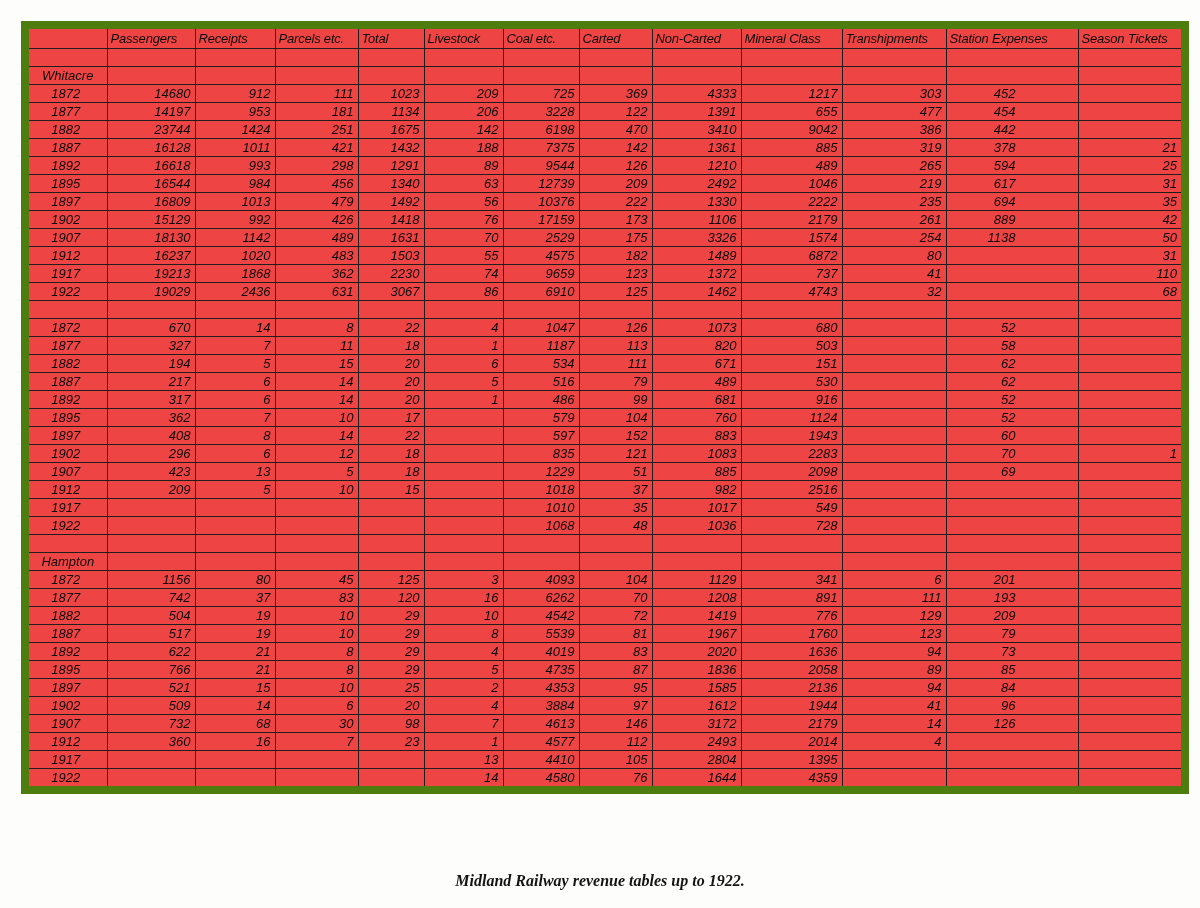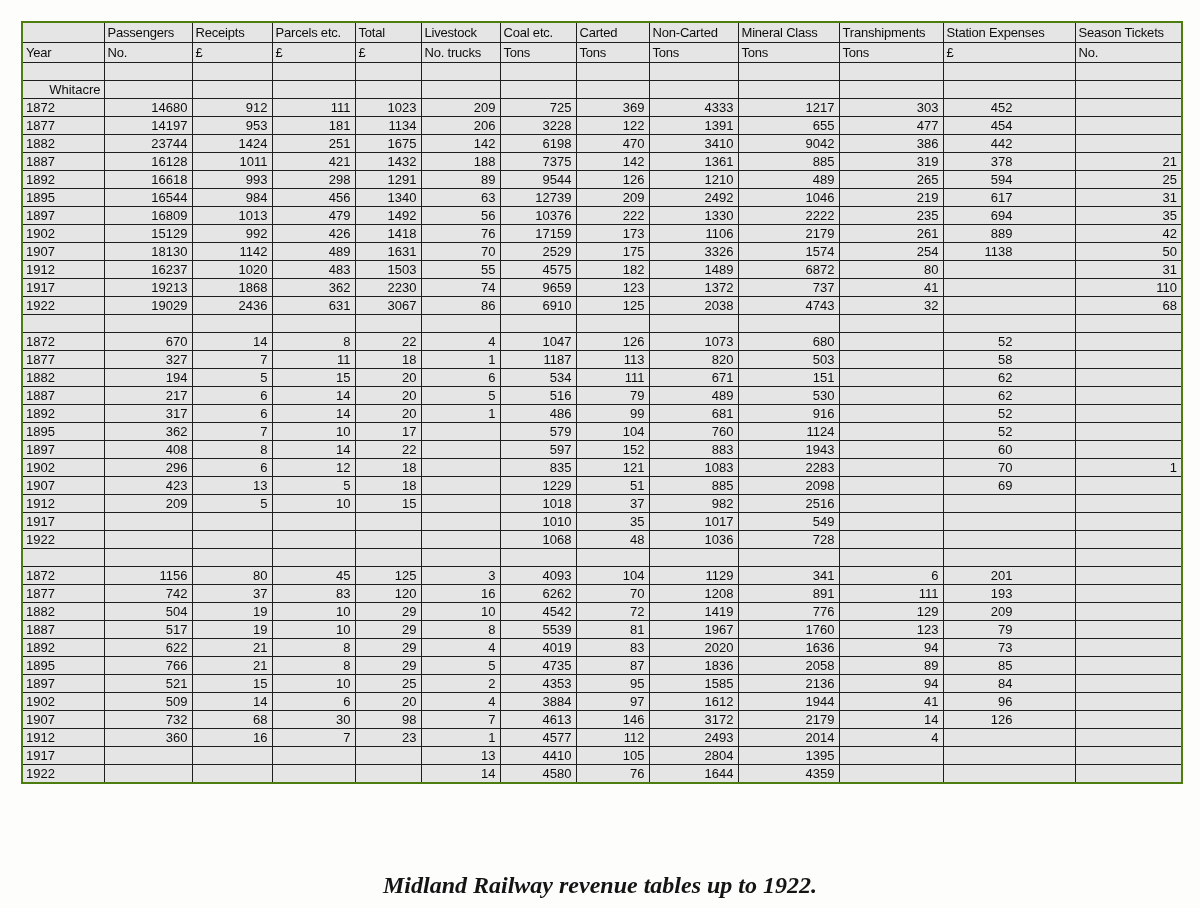--- a/index.html
+++ b/index.html
@@ -19,22 +19,23 @@
     width: 1200px; height: 908px;
     background: #fdfdfb;
   }
   table.revenue {
     position: absolute;
     left: 21px;
     top: 21px;
     width: 1160px;
     border-collapse: collapse;
     table-layout: fixed;
-    border: 2px solid #4d7c0f;
-    background: #e5e5e5;
+    border: 8px solid #4d7c0f;
+    background: #ef4444;
+    font-style: italic;
   }
   table.revenue th,
   table.revenue td {
     border: 1px solid #1e1e1e;
     font-size: 13px;
     font-weight: normal;
     height: 17px;
     line-height: 17px;
     padding: 0 3px;
     overflow: hidden;
@@ -46,40 +47,40 @@
     height: 19px;
     line-height: 19px;
     letter-spacing: -0.2px;
   }
   table.revenue td.num {
     text-align: right;
     padding-right: 4px;
     font-variant-numeric: tabular-nums;
   }
   table.revenue td.year {
-    text-align: left;
+    text-align: center;
     padding-right: 7px;
   }
   table.revenue td.station-exp {
     padding-right: 62px;
     margin-left: 8px;
   }
   table.revenue td.section {
-    text-align: right;
+    text-align: center;
   }
   .caption {
     position: absolute;
     left: 0;
     top: 872px;
     width: 1200px;
     text-align: center;
     font-family: "Liberation Serif", "DejaVu Serif", serif;
     font-style: italic;
     font-weight: bold;
-    font-size: 24px;
+    font-size: 16px;
     color: #141414;
   }
 </style>
 </head>
 <body>
 
 <div class="sheet">
   <table class="revenue" id="revenue-table">
       <colgroup>
         <col style="width: 82px;">
@@ -105,35 +106,20 @@
           <th>Total</th>
           <th>Livestock</th>
           <th>Coal etc.</th>
           <th>Carted</th>
           <th>Non-Carted</th>
           <th>Mineral Class</th>
           <th>Transhipments</th>
           <th>Station Expenses</th>
           <th>Season Tickets</th>
         </tr>
-        <tr>
-          <th>Year</th>
-          <th>No.</th>
-          <th>£</th>
-          <th>£</th>
-          <th>£</th>
-          <th>No. trucks</th>
-          <th>Tons</th>
-          <th>Tons</th>
-          <th>Tons</th>
-          <th>Tons</th>
-          <th>Tons</th>
-          <th>£</th>
-          <th>No.</th>
-        </tr>
       </thead>
       <tbody>
         <tr>
           <td></td>
           <td></td>
           <td></td>
           <td></td>
           <td></td>
           <td></td>
           <td></td>
@@ -326,21 +312,21 @@
         </tr>
         <tr>
           <td class="year">1922</td>
           <td class="num">19029</td>
           <td class="num">2436</td>
           <td class="num">631</td>
           <td class="num">3067</td>
           <td class="num">86</td>
           <td class="num">6910</td>
           <td class="num">125</td>
-          <td class="num">2038</td>
+          <td class="num">1462</td>
           <td class="num">4743</td>
           <td class="num">32</td>
           <td class="num station-exp"></td>
           <td class="num">68</td>
         </tr>
         <tr>
           <td></td>
           <td></td>
           <td></td>
           <td></td>
@@ -529,20 +515,35 @@
           <td class="num">1068</td>
           <td class="num">48</td>
           <td class="num">1036</td>
           <td class="num">728</td>
           <td class="num"></td>
           <td class="num station-exp"></td>
           <td class="num"></td>
         </tr>
         <tr>
           <td></td>
+          <td></td>
+          <td></td>
+          <td></td>
+          <td></td>
+          <td></td>
+          <td></td>
+          <td></td>
+          <td></td>
+          <td></td>
+          <td></td>
+          <td></td>
+          <td></td>
+        </tr>
+        <tr>
+          <td class="section">Hampton</td>
           <td></td>
           <td></td>
           <td></td>
           <td></td>
           <td></td>
           <td></td>
           <td></td>
           <td></td>
           <td></td>
           <td></td>

